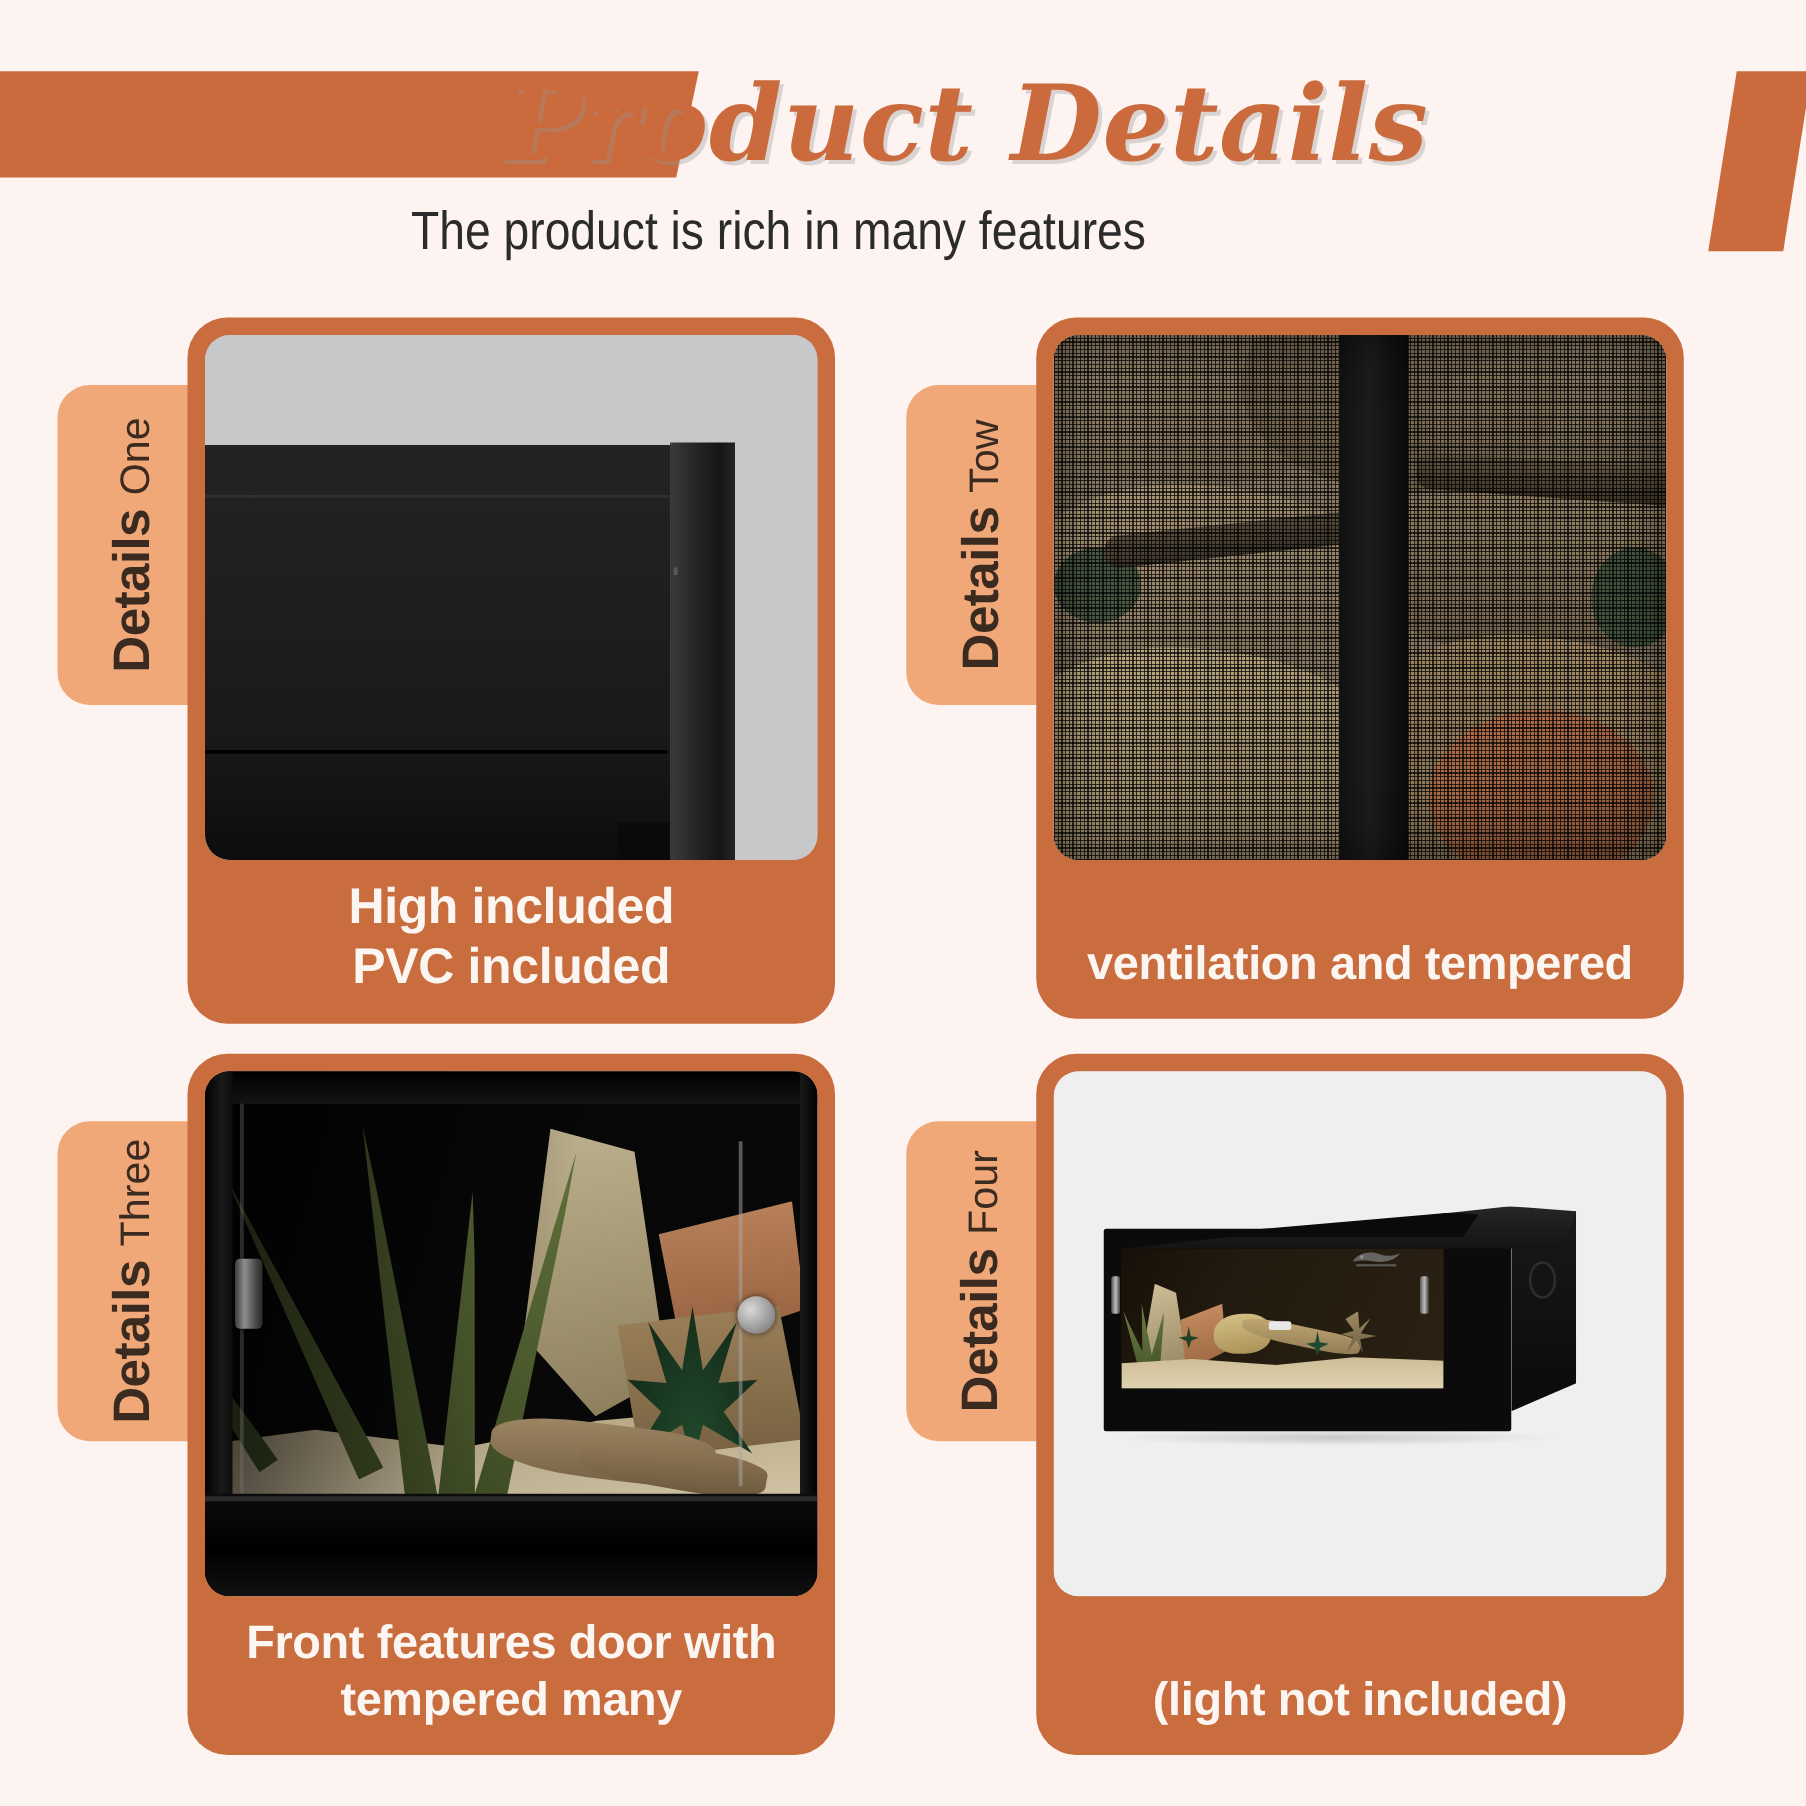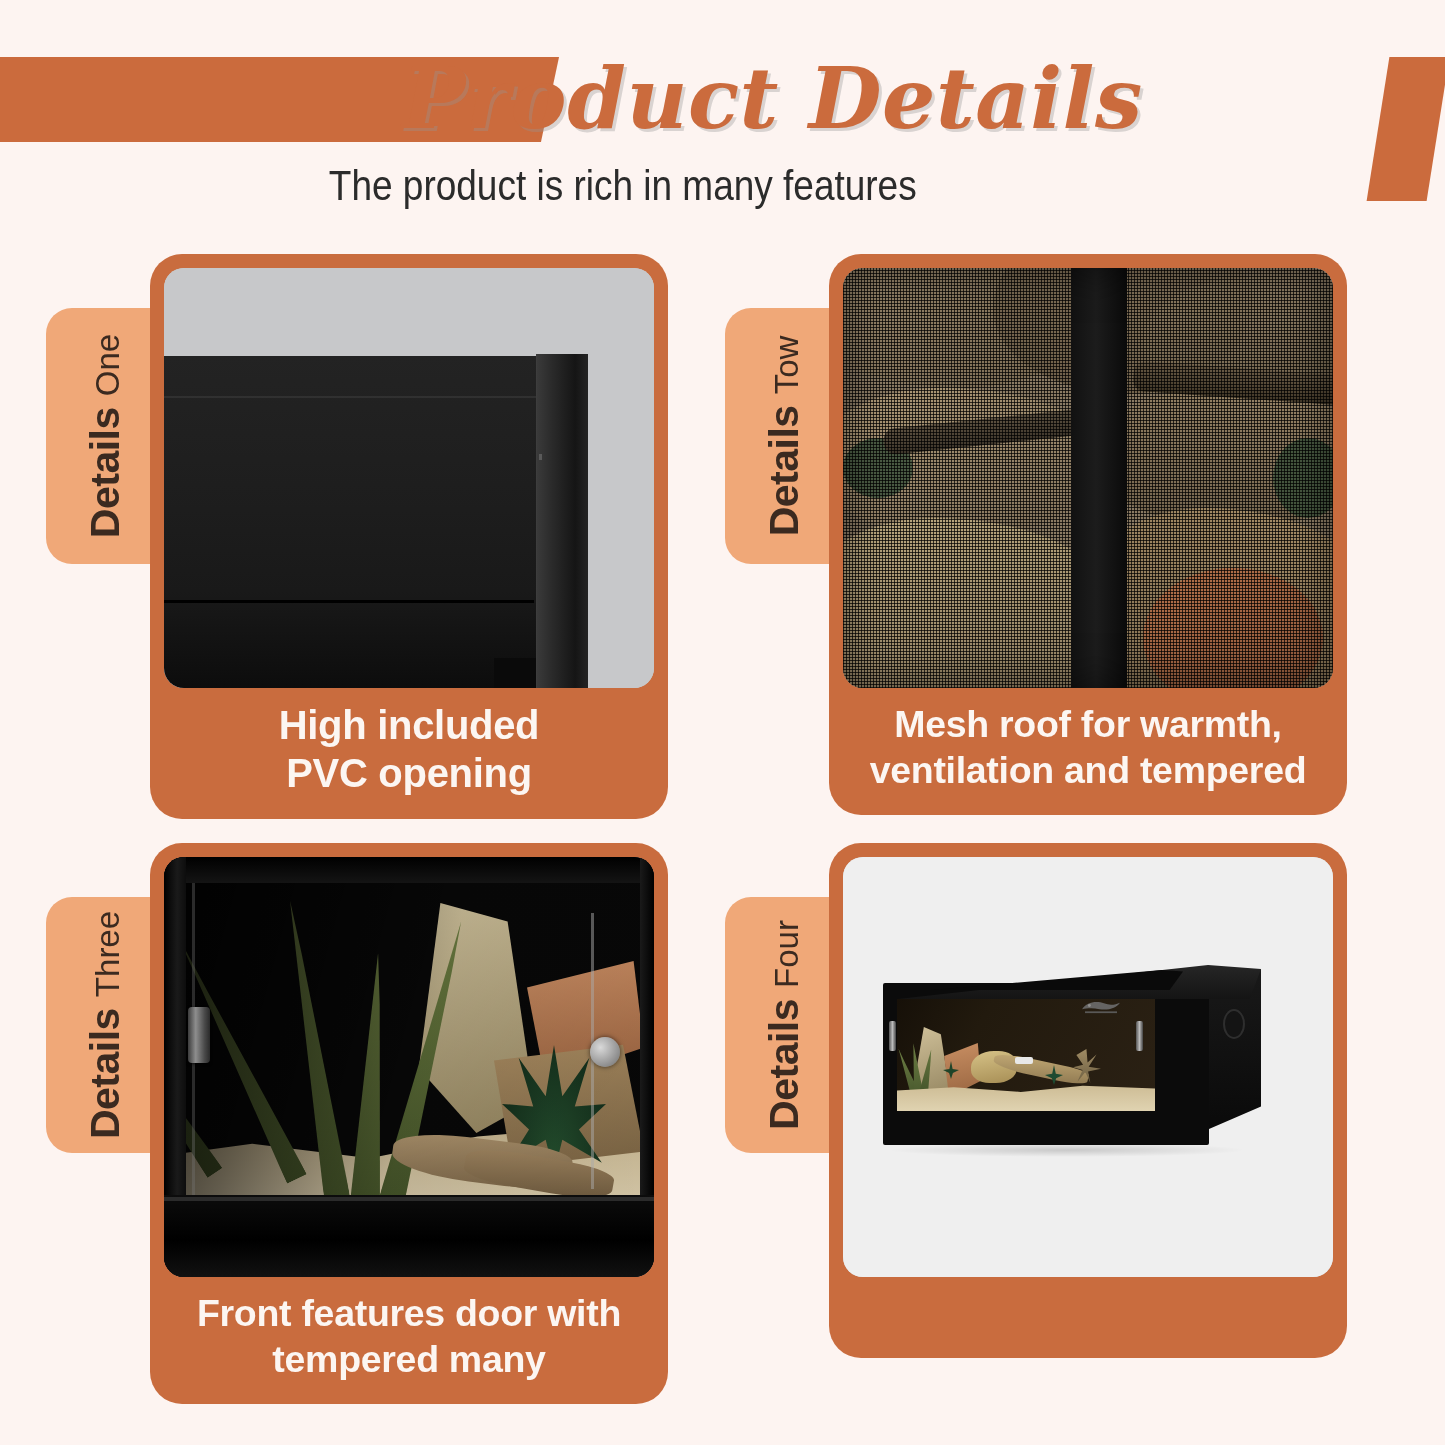--- a/index.html
+++ b/index.html
@@ -247,21 +247,21 @@
         <div class="pvc-bg"></div>
         <div class="pvc-body"></div>
         <div class="pvc-seam1"></div>
         <div class="pvc-seam2"></div>
         <div class="pvc-edge"></div>
         <div class="pvc-dot"></div>
         <div class="pvc-notch"></div>
       </div>
       <div class="caption">
         <span>High included</span><br>
-        <span>PVC opening</span>
+        <span>PVC included</span>
       </div>
     </div>
   </div>
 
   <div class="cell c2">
     <div class="tab">
       <div class="tab-inner">
         <span class="tab-main">Details</span>
         <span class="tab-sub">Tow</span>
       </div>
@@ -280,21 +280,21 @@
           <div class="m-rock" style="left:0px;top:170px;width:70px;height:60px;background:#4a5a43;border-radius:50%;"></div>
           <div class="m-rock" style="left:430px;top:170px;width:70px;height:80px;background:#45553e;border-radius:50%;"></div>
           <div class="m-rock" style="left:40px;top:150px;width:220px;height:26px;background:linear-gradient(180deg,#5e5241,#3e362b);border-radius:12px;transform:rotate(-6deg);"></div>
           <div class="m-rock" style="left:290px;top:100px;width:210px;height:30px;background:linear-gradient(180deg,#6b5c47,#423828);border-radius:12px;transform:rotate(4deg);"></div>
           <div class="mesh-bar"></div>
           <div class="mesh-net"></div>
           <div class="mesh-vig"></div>
         </div>
       </div>
       <div class="caption sm">
-        <span>Mesh roof for  warmth,</span><br>
+        <br>
         <span>ventilation and tempered</span>
       </div>
     </div>
   </div>
 
   <div class="cell c3">
     <div class="tab">
       <div class="tab-inner">
         <span class="tab-main">Details</span>
         <span class="tab-sub">Three</span>
@@ -376,17 +376,18 @@
                 <path d="M4 14 C10 4, 24 2, 34 6 C42 9, 50 8, 56 5 C52 12, 40 16, 28 14 C18 12, 10 13, 4 14 Z" fill="#6b6b6b"></path>
                 <circle cx="14" cy="9" r="2" fill="#9a9a9a"></circle>
                 <rect x="8" y="17" width="44" height="2.4" fill="#5e5e5e"></rect>
               </svg>
             </div>
           </div>
         </div>
       </div>
       <div class="caption sm">
         <br>
+        <span>(light not included)</span>
       </div>
     </div>
   </div>
 
 </div>
 
 </body></html>

